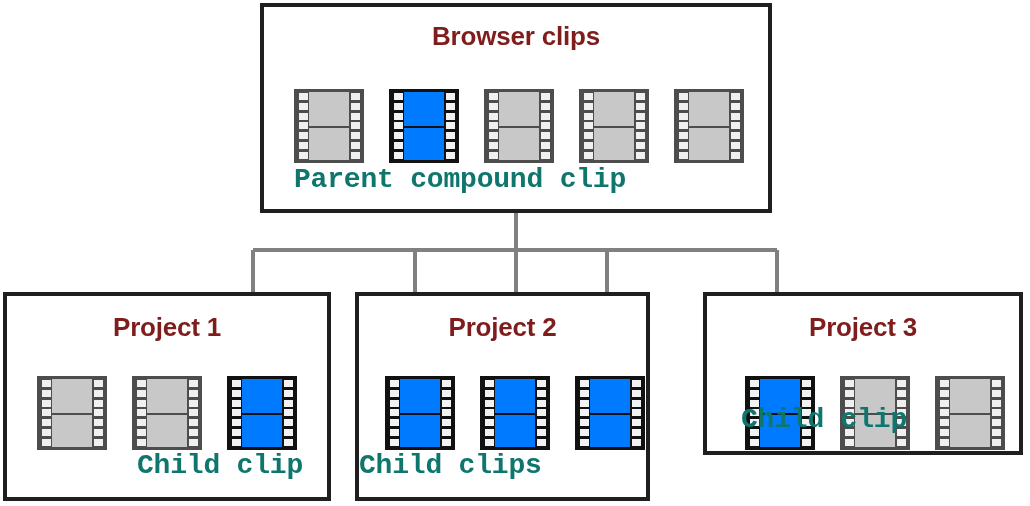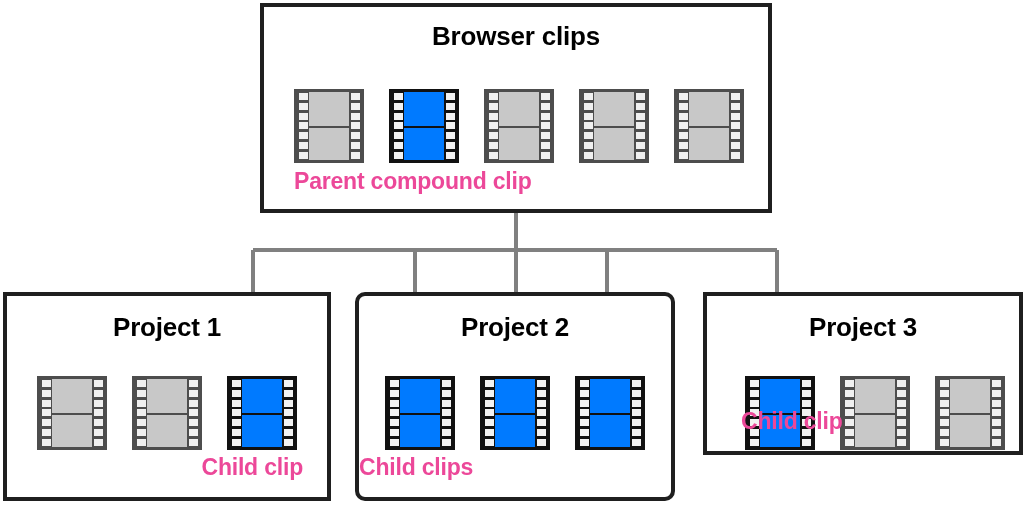--- a/index.html
+++ b/index.html
@@ -47,54 +47,54 @@
   #project-box-1 {
     left: 3px;
     top: 292px;
     width: 328px;
     height: 209px;
   }
 
   #project-box-2 {
     left: 355px;
     top: 292px;
-    width: 320px;
+    width: 295px;
     height: 209px;
-    border-radius: 10px;
   }
 
   #project-box-3 {
     left: 703px;
     top: 292px;
     width: 320px;
     height: 163px;
   }
 
   
   .box-title {
     position: absolute;
     left: 0;
     right: 0;
     text-align: center;
     font-size: 26px;
     font-weight: bold;
-    color: #000000;
+    color: #7f1d1d;
     letter-spacing: -0.2px;
   }
   #parent-box .box-title { top: 14px; }
   .project .box-title { top: 16px; }
 
   
   .caption {
     position: absolute;
-    font-size: 23px;
+    font-size: 28px;
     font-weight: bold;
-    color: #ec4899;
+    color: #0f766e;
     letter-spacing: -0.2px;
     white-space: nowrap;
+    font-family: Liberation Mono, monospace;
   }
   #parent-caption {
     left: 30px;
     bottom: 14px;
   }
   #caption-1 {
     right: 24px;
     bottom: 16px;
   }
   #caption-2 {

